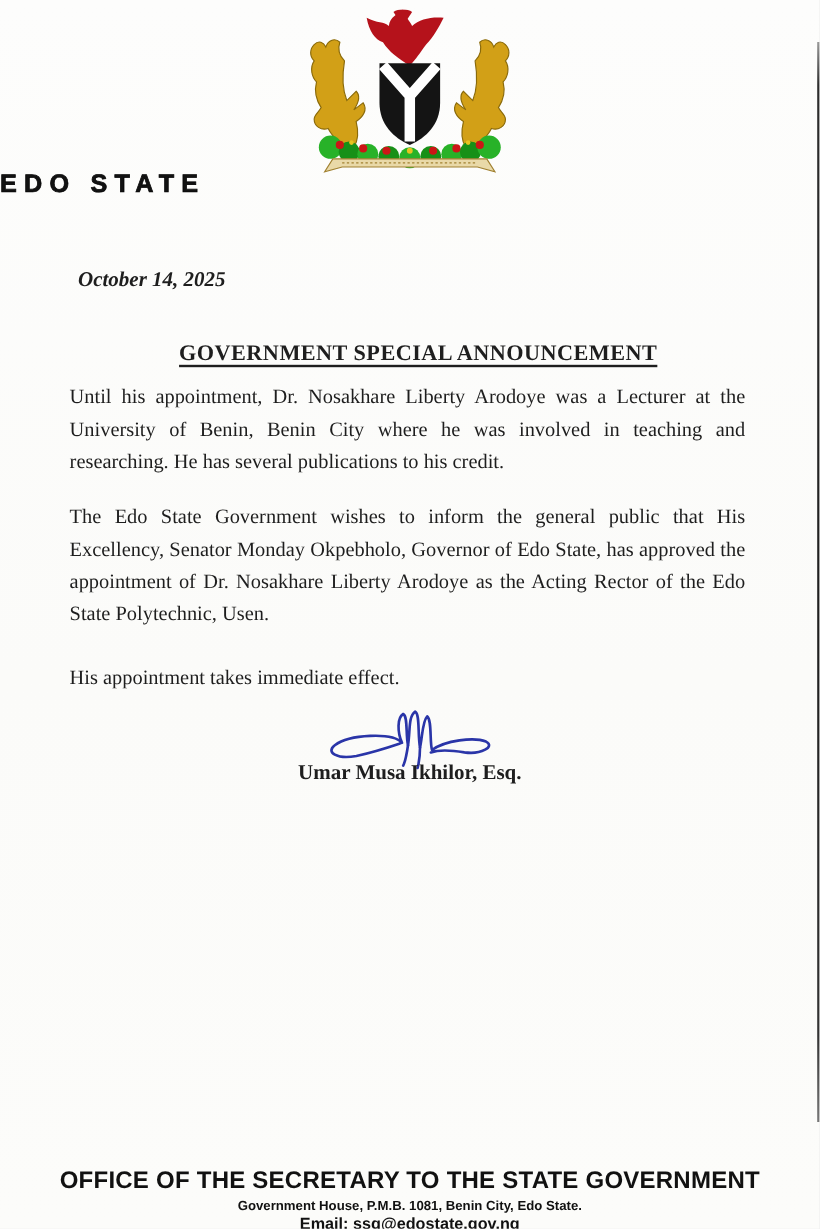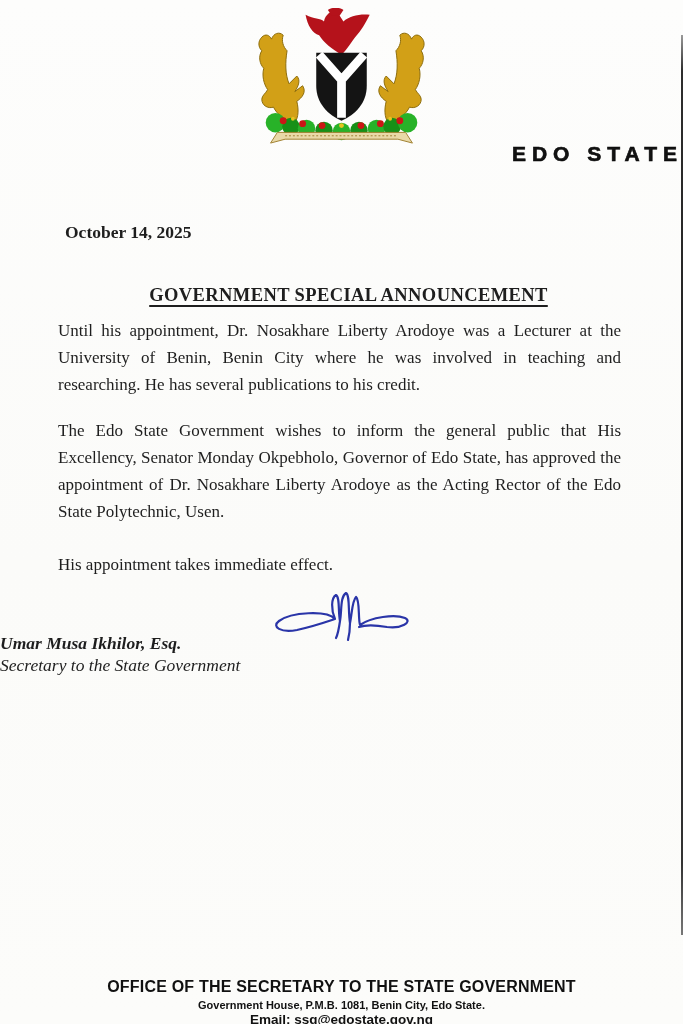--- a/index.html
+++ b/index.html
@@ -12,38 +12,39 @@
     width: 683px;
     height: 1024px;
     margin: 0 auto;
     background: linear-gradient(180deg, #fdfdfc 0%, #fbfbf9 55%, #fcfcfa 100%);
     color: #1e1e1e;
     overflow: hidden;
   }
   
   .crest-wrap {
     padding-top: 8px;
-    text-align: right;
+    text-align: left;
   }
   .crest-svg { display: block; margin: 0 auto; }
   .crest-label {
     display: inline-block;
     margin-top: -4px;
     font-family: "Liberation Sans", sans-serif;
     font-weight: 800;
     font-size: 21px;
     letter-spacing: 6px;
     color: #121212;
     -webkit-text-stroke: 0.6px #000;
   }
   
   .date-line {
     margin: 56px 0 0 65px;
     font-size: 17.5px;
     font-weight: bold;
+    font-style: italic;
   }
   .heading {
     margin-top: 42px;
     text-align: center;
     font-size: 18.5px;
     font-weight: bold;
     letter-spacing: 0.4px;
     text-decoration: underline;
     text-underline-offset: 4px;
     text-decoration-thickness: 1.6px;
@@ -53,42 +54,41 @@
     margin: 11px 62px 0 58px;
     font-size: 17px;
     line-height: 27px;
     text-align: justify;
   }
   .body-para.first { margin-top: 19px; }
   .body-para.last { text-align: left; margin-top: 26px; }
   
   .sig-block {
     margin-top: 10px;
-    text-align: left;
-    font-style: italic;
+    text-align: center;
   }
   .sig-svg { display: block; margin: 0 auto -9px auto; }
   .sig-name {
     font-size: 17.5px;
     font-weight: bold;
   }
   .sig-title {
     font-size: 17.5px;
     margin-top: 1px;
   }
   
   .footer {
     position: absolute;
     left: 0; right: 0; bottom: -3px;
     text-align: center;
     font-family: "Liberation Sans", sans-serif;
     color: #111;
   }
   .footer-office {
-    font-size: 16px;
+    font-size: 20px;
     font-weight: 800;
     letter-spacing: 0.2px;
   }
   .footer-address {
     margin-top: 3px;
     font-size: 11px;
     font-weight: 700;
   }
   .footer-email {
     margin-top: 1px;
@@ -186,21 +186,20 @@
       <g fill="none" stroke-width="2.2" stroke-linecap="round" stroke-linejoin="round">
         <path d="M68,31 C60,22 24,24 12,33 C4,39 14,45 30,42 C48,38 62,33 68,31
                  C64,22 64,10 69,7 C73,9 71,24 73,33 C75,22 73,9 79,5
                  C83,7 81,24 83,35 C85,26 85,13 89,9 C93,12 91,30 93,37
                  C104,29 128,26 138,30 C146,34 134,41 120,39 C108,37 98,37 92,39" stroke="#2a35a8"></path>
         <path d="M73,33 C72,40 71,46 69,50" stroke="#2a35a8"></path>
         <path d="M83,35 C83,42 82,48 81,52" stroke="#2a35a8"></path>
       </g>
     </svg>
     <div class="sig-name">Umar Musa Ikhilor, Esq.</div>
-    <div class="sig-title">Secretary to the State Government</div>
   </div>
 
   <div class="footer">
     <div class="footer-office">OFFICE OF THE SECRETARY TO THE STATE GOVERNMENT</div>
     <div class="footer-address">Government House, P.M.B. 1081, Benin City, Edo State.</div>
     <div class="footer-email">Email: ssg@edostate.gov.ng</div>
   </div>
 
   <div class="edge-strip"></div>
 </div>

